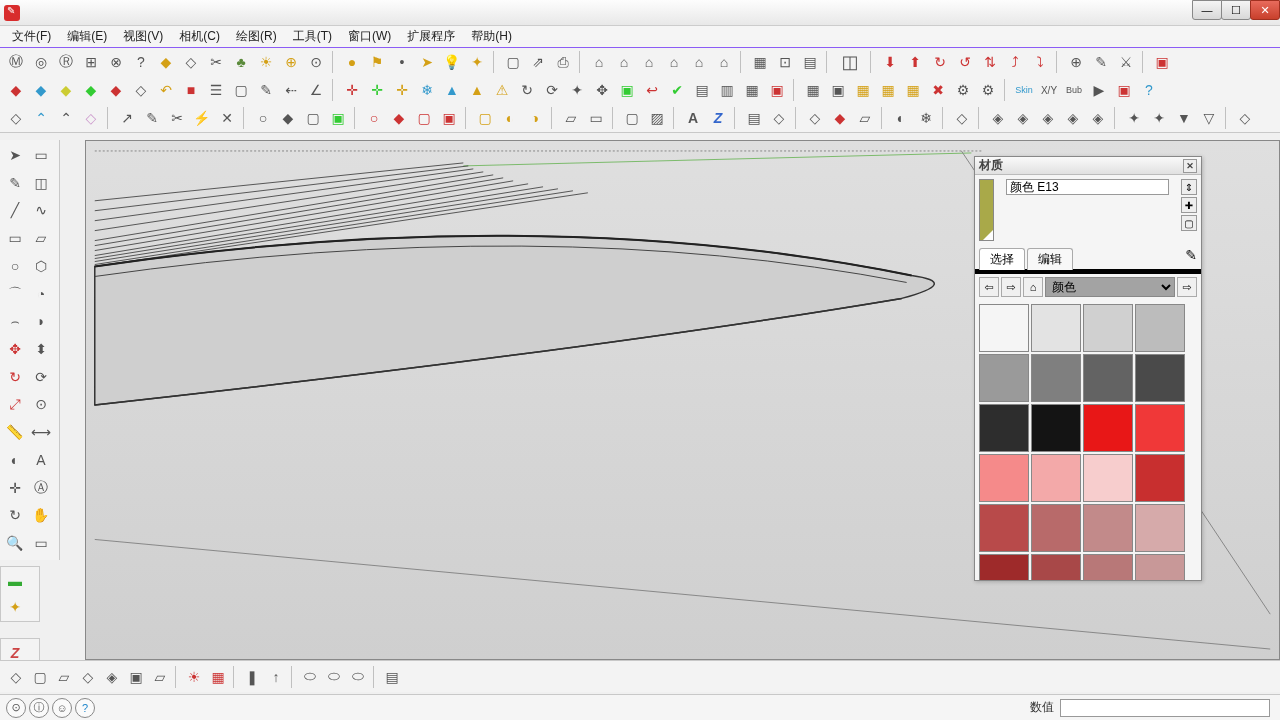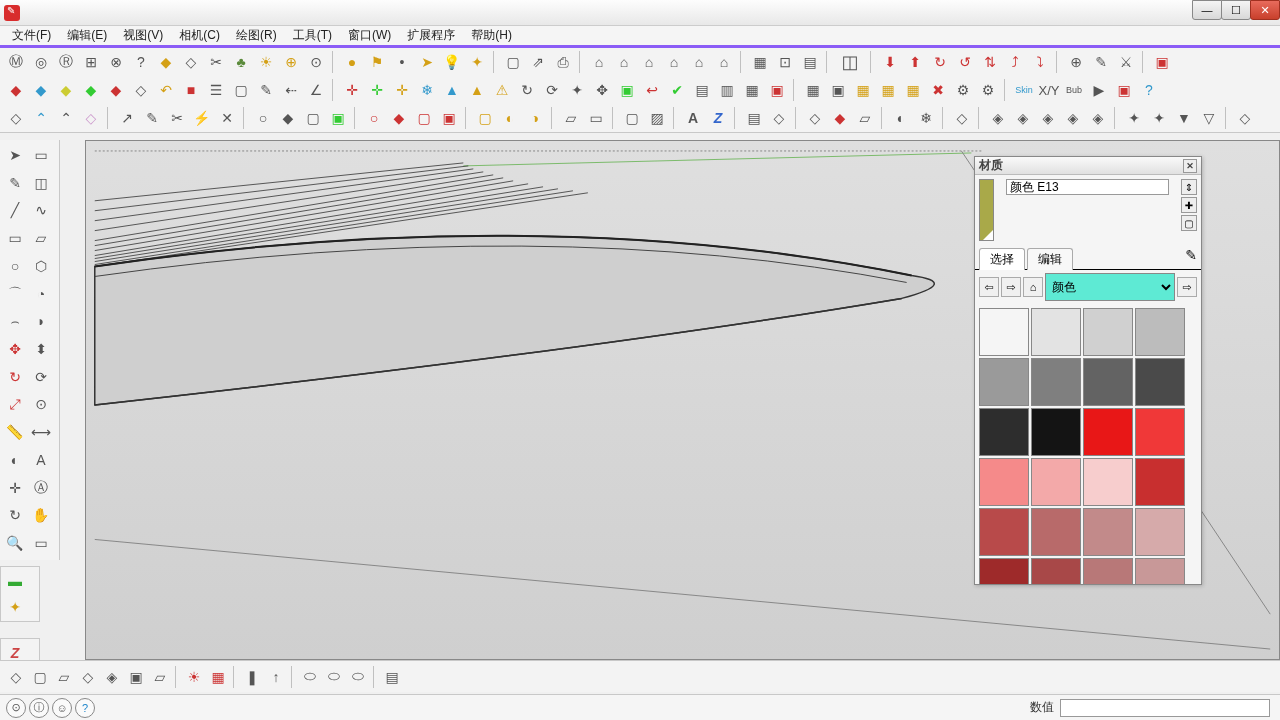--- a/index.html
+++ b/index.html
@@ -6,21 +6,21 @@
 body { background: #f0f0f0; width: 1280px; height: 720px; overflow: hidden; position: relative; }
 
 .titlebar { height: 26px; background: linear-gradient(#fdfdfd,#e8e8e8); border-bottom: 1px solid #ccc; display: flex; align-items: center; padding: 0 4px; }
 .titlebar .app-icon { width: 16px; height: 16px; background: #d82c2c; border-radius: 3px; margin-right: 6px; position: relative; }
 .titlebar .app-icon::after { content: "✎"; color: #fff; font-size: 10px; position: absolute; top: 0; left: 3px; }
 .titlebar .title-text { color: #333; flex: 1; }
 .win-controls { position: absolute; right: 0; top: 0; display: flex; }
 .win-btn { width: 30px; height: 20px; border: 1px solid #888; margin-left: -1px; display: flex; align-items: center; justify-content: center; background: linear-gradient(#f5f5f5,#d8d8d8); font-size: 11px; border-radius: 0 0 3px 3px;}
 .win-close { background: linear-gradient(#e86b5c,#c8402c); color: #fff; border-color: #a03020;}
 
-.menubar { height: 22px; background: #f5f5f5; border-bottom: 3px solid #8b5cf6; display: flex; align-items: center; padding: 0 4px; }
+.menubar { height: 22px; background: #f5f5f5; border-bottom: 1px solid #8b5cf6; display: flex; align-items: center; padding: 0 4px; }
 .menubar span { padding: 2px 8px; color: #222; }
 
 .toolbar-area { background: #f3f3f3; border-bottom: 1px solid #c8c8c8; }
 .tb-row { display: flex; align-items: center; padding: 1px 4px; height: 28px; gap: 1px; flex-wrap: nowrap; }
 .tb-btn { width: 24px; height: 24px; border: 1px solid transparent; display: flex; align-items: center; justify-content: center; font-size: 14px; color: #555; cursor: pointer; border-radius: 2px; background: transparent; }
 .tb-sep { width: 4px; height: 22px; border-left: 1px solid #c0c0c0; margin: 0 3px; }
 .tb-btn.big { width: 32px; height: 28px; font-size: 18px; }
 
 .left-toolbox { position: absolute; left: 0; top: 140px; width: 60px; background: #f3f3f3; border-right: 1px solid #c8c8c8; display: flex; flex-wrap: wrap; padding: 2px; height: 420px;}
 .left-toolbox .tb-btn { width: 26px; height: 26px; margin: 0; }
@@ -36,26 +36,26 @@
 
 .materials-panel { position: absolute; right: 78px; top: 156px; width: 228px; background: #f5f5f5; border: 1px solid #888; box-shadow: 1px 1px 4px rgba(0,0,0,0.2); }
 .mp-title { height: 18px; background: linear-gradient(#fafafa,#e0e0e0); border-bottom: 1px solid #bbb; padding: 0 4px; display: flex; align-items: center; font-weight: bold; color: #444; justify-content: space-between;}
 .mp-title .close-x { width: 14px; height: 14px; border: 1px solid #999; font-size: 9px; display: flex; align-items: center; justify-content: center; background: #eee;}
 .mp-preview-row { display: flex; padding: 4px; gap: 12px; align-items: flex-start;}
 .mp-preview { width: 62px; height: 62px; background: #a9a949; border: 1px solid #888; position: relative;}
 .mp-preview::after { content:""; position:absolute; bottom:0; right:0; width:0; height:0; border:5px solid transparent; border-bottom-color:#fff; border-right-color:#fff;}
 .mp-name-input { flex: 1; height: 20px; border: 1px solid #999; background: #fff; padding: 0 3px; }
 .mp-side-btns { width: 18px; display: flex; flex-direction: column; gap: 2px;}
 .mp-side-btns div { width:16px; height:16px; border:1px solid #999; background:#eee; font-size:10px; display:flex; align-items:center; justify-content:center;}
-.mp-tabs { display: flex; border-bottom: 1px solid #000000; margin-top: 2px; padding: 0 4px 0 4px;}
+.mp-tabs { display: flex; border-bottom: 5px solid #000000; margin-top: 2px; padding: 0 4px 0 4px;}
 .mp-tab { padding: 2px 10px; border: 1px solid #aaa; border-bottom: none; background: #f8f8f8; margin-right: 2px; border-radius: 3px 3px 0 0; position:relative; top:1px;}
 .mp-tab.active { background: #fff; }
 .mp-nav-row { display: flex; align-items: center; padding: 3px 4px; gap: 2px;}
 .mp-nav-btn { width: 20px; height: 20px; border: 1px solid #aaa; background: #f0f0f0; display:flex; align-items:center; justify-content:center; font-size:11px;}
-.mp-select { flex: 1; height: 28px; border: 1px solid #888; background: #5eead4; padding: 0 2px;}
+.mp-select { flex: 1; height: 20px; border: 1px solid #888; background: #a3a3a3; padding: 0 2px;}
 .color-grid { display: grid; grid-template-columns: repeat(4, 50px); gap: 2px; padding: 4px 4px; max-height: 280px; overflow-y: scroll;}
 .color-swatch { width: 50px; height: 48px; border: 1px solid #888; cursor: pointer; }
 .color-grid::-webkit-scrollbar { width: 16px; }
 .color-grid::-webkit-scrollbar-track { background: #eee; border: 1px solid #ccc;}
 .color-grid::-webkit-scrollbar-thumb { background: #ccc; border: 1px solid #999;}
 
 .bottom-toolbars { position: absolute; bottom: 28px; left: 0; right: 0; height: 32px; background: #f3f3f3; border-top: 1px solid #c8c8c8; display: flex; align-items: center; padding: 0 4px;}
 .statusbar { position: absolute; bottom: 0; left: 0; right: 0; height: 26px; background: #f5f5f5; border-top: 1px solid #c8c8c8; display: flex; align-items: center; padding: 0 6px; }
 .statusbar .help-btns { display: flex; gap: 3px;}
 .help-circle { width: 20px; height: 20px; border: 1px solid #888; border-radius: 50%; display: flex; align-items: center; justify-content: center; font-size: 11px; color: #555; background: #fafafa;}
@@ -178,21 +178,21 @@
     <div class="tb-btn">▦</div>
     <div class="tb-btn">▣</div>
     <div class="tb-btn" style="color:#d4a016">▦</div>
     <div class="tb-btn" style="color:#d4a016">▦</div>
     <div class="tb-btn" style="color:#d4a016">▦</div>
     <div class="tb-btn" style="color:#c33">✖</div>
     <div class="tb-btn">⚙</div>
     <div class="tb-btn">⚙</div>
     <div class="tb-sep"></div>
     <div class="tb-btn" style="font-size:9px;color:#39c">Skin</div>
-    <div class="tb-btn" style="font-size:13px">X/Y</div>
+    <div class="tb-btn" style="font-size:10px">X/Y</div>
     <div class="tb-btn" style="font-size:9px">Bub</div>
     <div class="tb-btn">▶</div>
     <div class="tb-btn" style="color:#c33">▣</div>
     <div class="tb-btn" style="color:#39c">?</div>
   </div>
 
   <div class="tb-row">
     <div class="tb-btn">◇</div>
     <div class="tb-btn" style="color:#39c">⌃</div>
     <div class="tb-btn">⌃</div>

